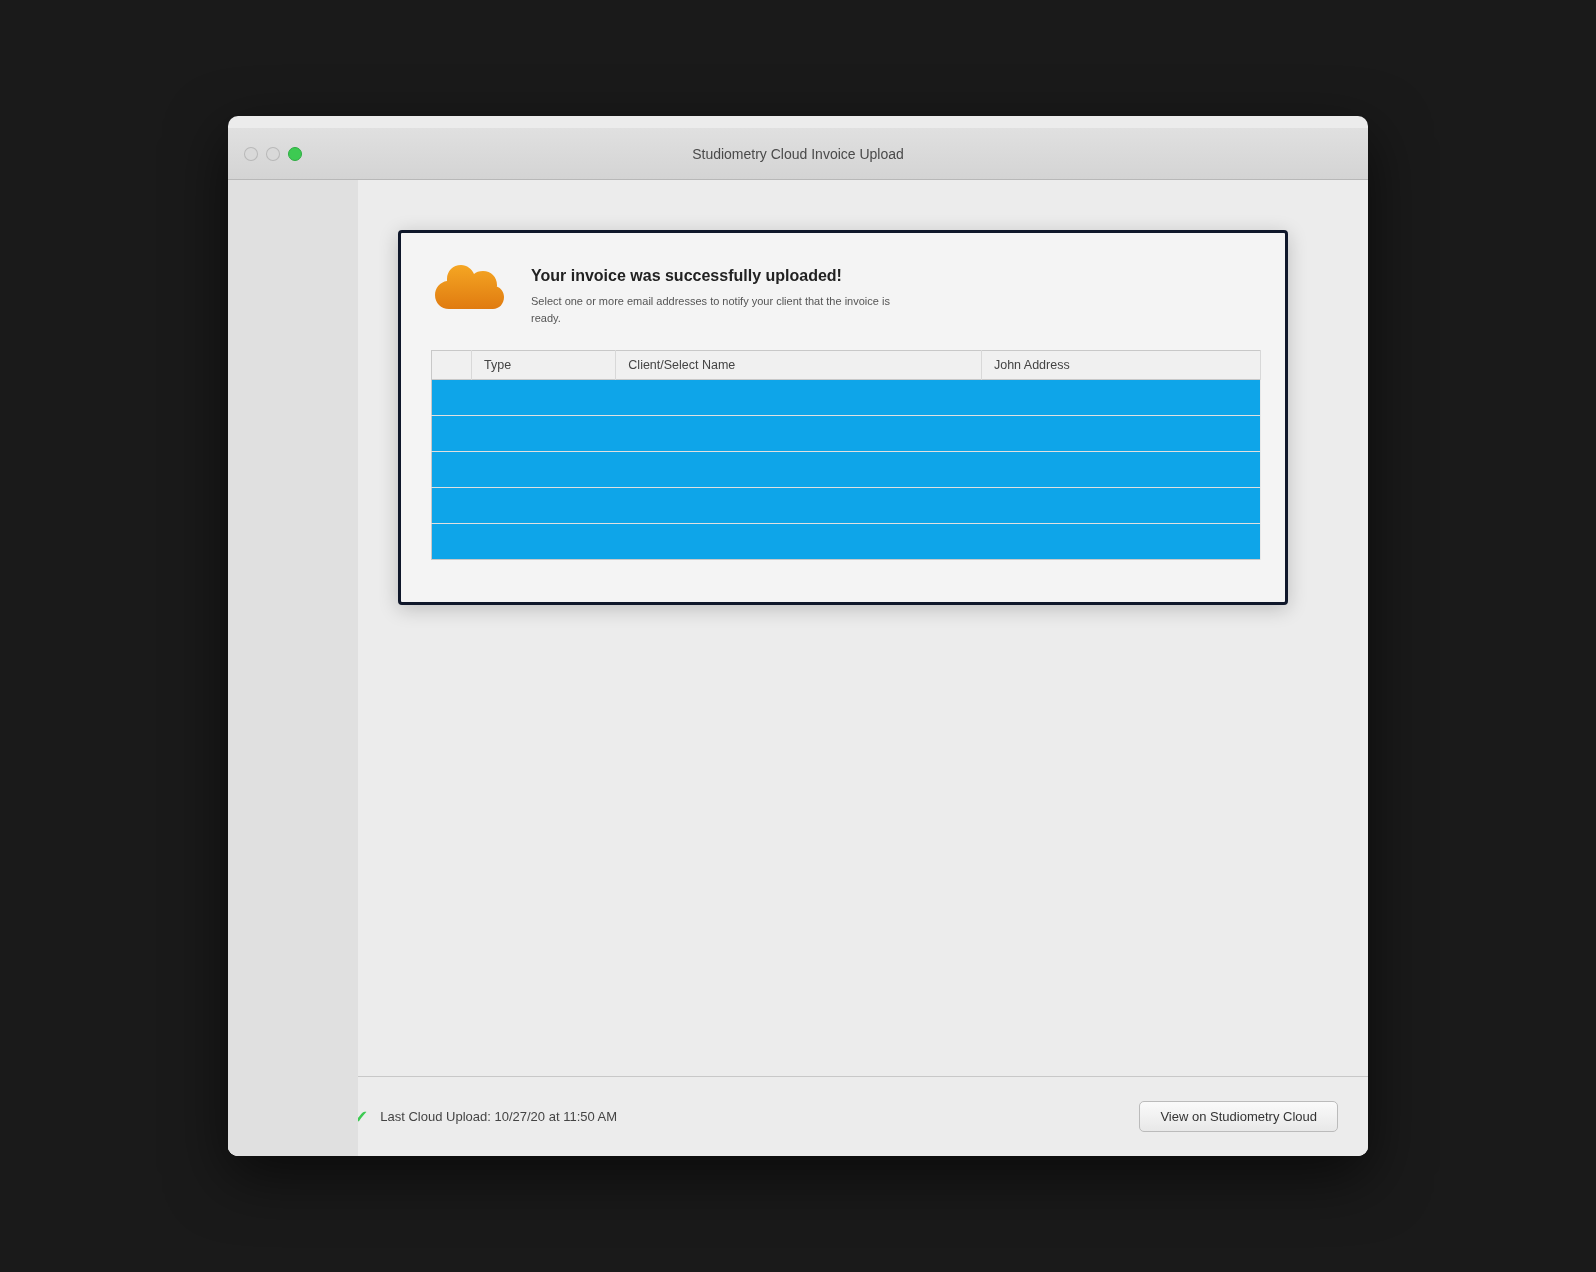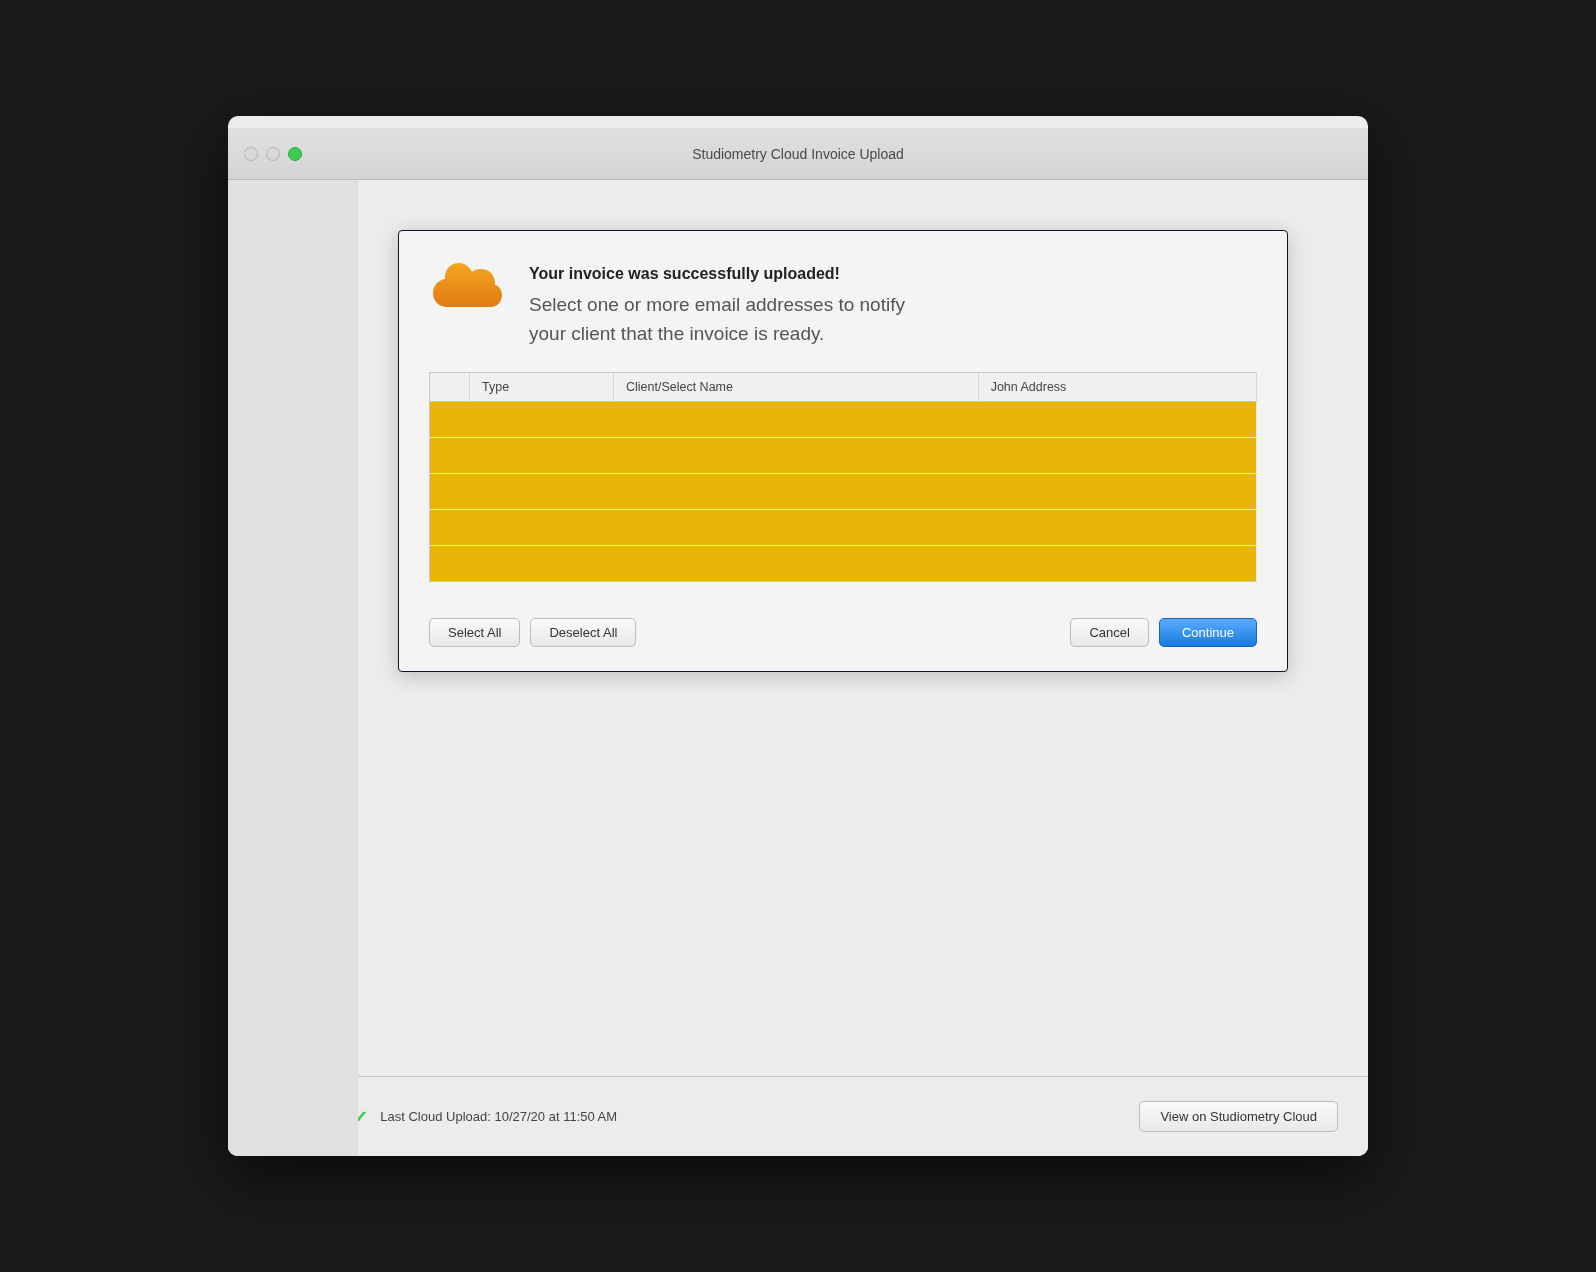--- a/index.html
+++ b/index.html
@@ -78,25 +78,25 @@
       flex: 1;
       display: flex;
       flex-direction: column;
       padding: 30px 40px 30px 40px;
       position: relative;
     }
 
     
     .modal {
       background: #f4f4f4;
-      border: 1px solid #0f172a;
+      border: 3px solid #0f172a;
       border-radius: 4px;
       box-shadow: 0 4px 20px rgba(0,0,0,0.2);
       margin: 20px 40px 20px 130px;
-      padding: 30px 30px 24px 30px;
+      padding: 30px 24px 24px 30px;
       position: relative;
       z-index: 1;
     }
 
     
     .modal-header {
       display: flex;
       align-items: flex-start;
       margin-bottom: 24px;
       gap: 20px;
@@ -121,33 +121,33 @@
     }
 
     .modal-title {
       font-size: 16px;
       font-weight: 700;
       color: #222;
       margin-bottom: 8px;
     }
 
     .modal-subtitle {
-      font-size: 19px;
+      font-size: 11px;
       color: #555;
       line-height: 1.5;
       max-width: 380px;
     }
 
     
     .email-table {
       width: 100%;
       border-collapse: collapse;
       border: 1px solid #c8c8c8;
-      background: #eab308;
-      margin-bottom: 36px;
+      background: #0ea5e9;
+      margin-bottom: 18px;
     }
 
     .email-table thead tr {
       background: #f0f0f0;
       border-bottom: 1px solid #c8c8c8;
     }
 
     .email-table thead th {
       font-size: 12.5px;
       font-weight: 500;
@@ -371,30 +371,20 @@
               </tr>
             <tr class="empty-row">
                 <td colspan="4"></td>
               </tr>
             <tr class="empty-row">
                 <td colspan="4"></td>
               </tr>
           </tbody>
         </table>
 
-        <div class="modal-footer">
-          <div class="footer-left">
-            <button class="btn">Select All</button>
-            <button class="btn">Deselect All</button>
-          </div>
-          <div class="footer-right">
-            <button class="btn">Cancel</button>
-            <button class="btn btn-primary">Continue</button>
-          </div>
-        </div>
 
       </div>
 
     </div>
 
     <div class="bottom-bar">
       <button class="upload-btn">Upload</button>
       <span class="check-icon">✔</span>
       <span class="last-upload-text">Last Cloud Upload: 10/27/20 at 11:50 AM</span>
       <button class="view-cloud-btn">View on Studiometry Cloud</button>

